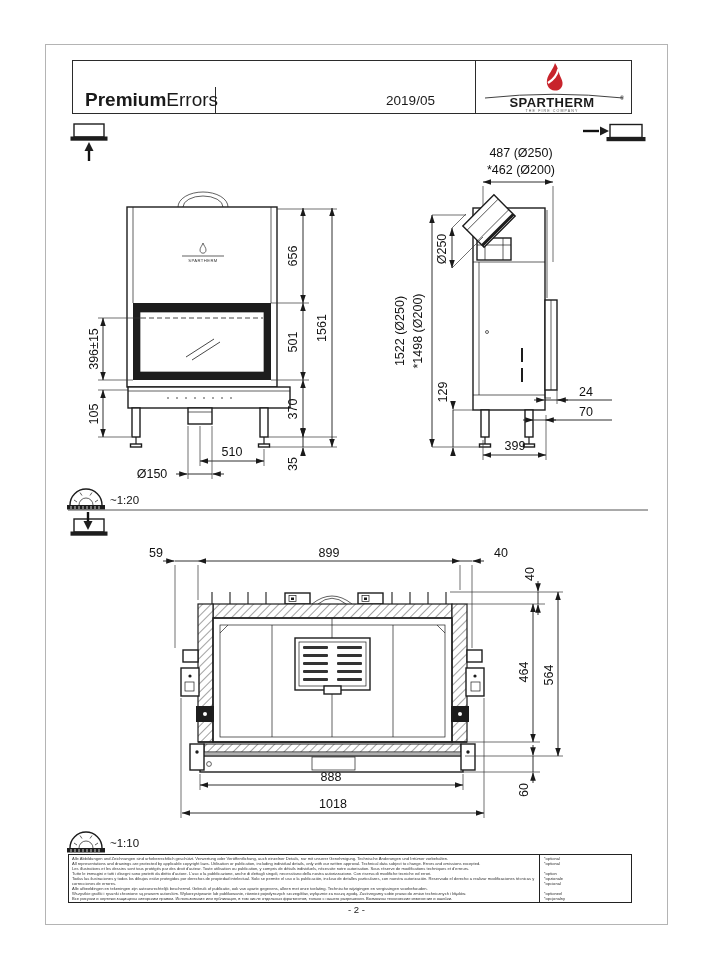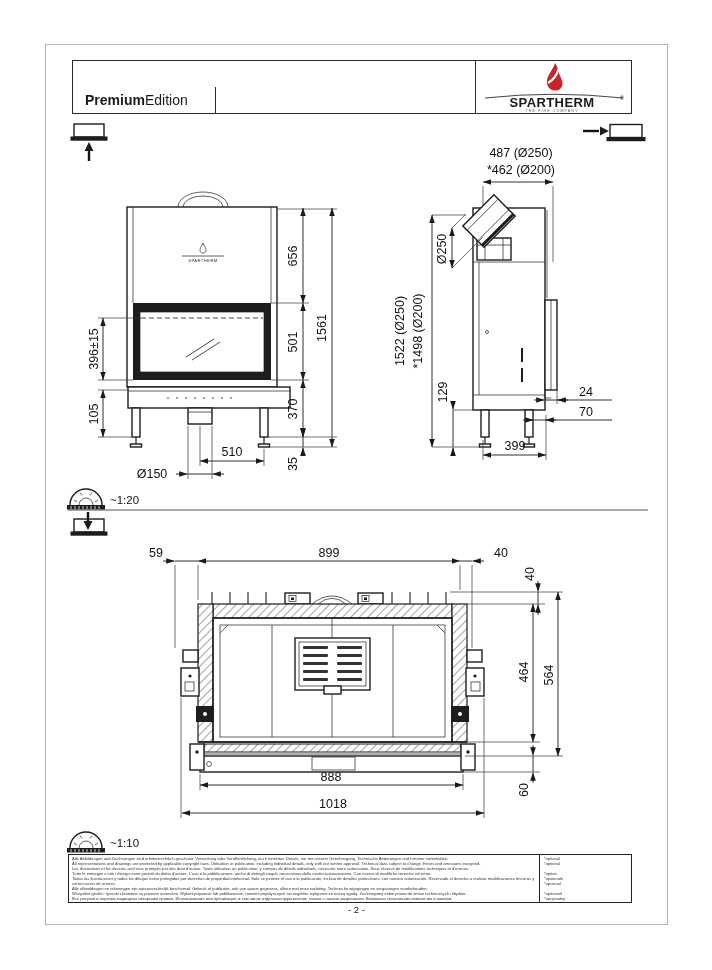--- a/index.html
+++ b/index.html
@@ -6,21 +6,21 @@
   body{width:712px;height:970px;position:relative;background:#fff;
        font-family:"Liberation Sans",sans-serif;color:#1a1a1a;overflow:hidden}
   .sheet{position:absolute;left:45px;top:44px;width:621px;height:879px;border:1px solid #b4b4b4}
 
   
   .tb{position:absolute;left:72px;top:60px;width:560px;height:54px;border:1.6px solid #2b2b2b;
       box-sizing:border-box;display:grid;grid-template-columns:143px 130px 129px 1fr;grid-template-rows:26px 1fr;background:#fff}
   .tb>div{box-sizing:border-box}
   .tb-model{grid-column:1/4;grid-row:1;border-bottom:1.4px solid #2b2b2b;display:flex;align-items:center;
             padding-left:12px;font-size:15px}
-  .tb-ed{grid-column:1;grid-row:2;border-right:1.4px solid #2b2b2b;display:flex;align-items:center;padding-left:12px;font-size:14px}
+  .tb-ed{grid-column:1;grid-row:2;border-right:1.4px solid #2b2b2b;display:flex;align-items:center;padding-left:12px;font-size:19px}
   .tb-rla{grid-column:2;grid-row:2;border-right:1.4px solid #2b2b2b;display:flex;align-items:center;justify-content:center;font-size:13.5px}
   .tb-date{grid-column:3;grid-row:2;display:flex;align-items:center;justify-content:center;font-size:13.5px}
   .tb-logo{grid-column:4;grid-row:1/3;border-left:1.4px solid #2b2b2b;display:flex;align-items:center;justify-content:center}
 
   svg text{font-family:"Liberation Sans",sans-serif}
   .dimtxt{font-size:12.5px;fill:#111;text-anchor:middle}
   .o{fill:none;stroke:#1d1d1d;stroke-width:1.4}
   .of{fill:#fff;stroke:#1d1d1d;stroke-width:1.4}
   .t{fill:none;stroke:#1d1d1d;stroke-width:.7}
   .dim{fill:none;stroke:#1a1a1a;stroke-width:.9}
@@ -36,22 +36,23 @@
   .pagenum{position:absolute;left:45px;top:904px;width:623px;text-align:center;font-size:9.5px;color:#222}
 </style>
 </head>
 <body>
 
 <div class="sheet"></div>
 
 <div class="tb">
   <div class="tb-ed">
       <b>Premium</b>
-      <span>Edition</span>
+      <span>Errors</span>
     </div>
+  <div class="tb-date">2019/05</div>
   <div class="tb-logo">
     <svg width="150" height="52" viewBox="0 0 150 52">
       <path d="M76,2 C74,9 69,13 68,19 C67,24.5 70.5,29 75.5,29.5 C80.5,30 84,26.5 83.5,21.5 C83.2,18.5 81.5,16.5 80.5,13.5 C79.5,10.5 79,6.5 76,2 Z" fill="#c8242c"></path>
       <path d="M69,22 C74,19 78,14 79.5,8" stroke="#fff" stroke-width="2.2" fill="none"></path>
       <path d="M6,37 Q75,29.5 144,37" stroke="#2b2b2b" stroke-width=".9" fill="none"></path>
       <text x="73" y="46" text-anchor="middle" font-size="13" font-weight="bold" letter-spacing=".4" fill="#1a1a1a">SPARTHERM</text>
       <text x="141" y="39" font-size="5.5" fill="#1a1a1a">®</text>
       <text x="73" y="51" text-anchor="middle" font-size="3.6" letter-spacing="1.1" fill="#555">THE FIRE COMPANY</text>
     </svg>
   </div>

